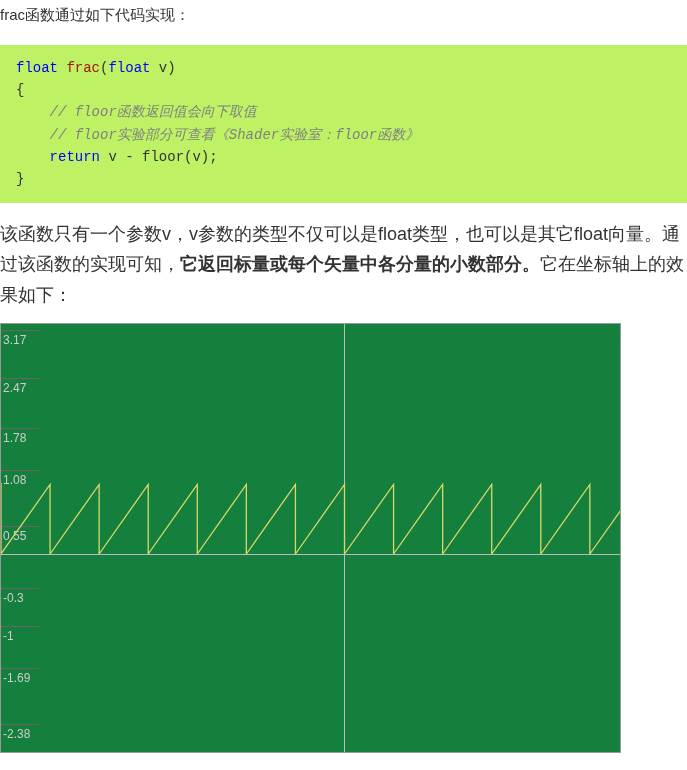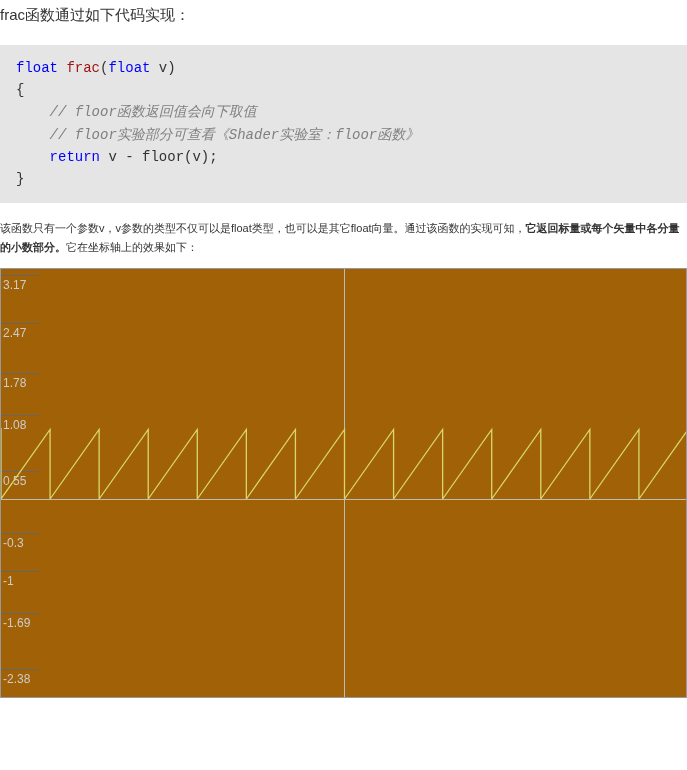--- a/index.html
+++ b/index.html
@@ -9,43 +9,43 @@
       line-height: 1.5;
       color: #333;
       background: #fff;
       width: 687px;
     }
     .intro-text {
       padding: 4px 5px 10px 0;
       font-size: 15px;
     }
     .code-block {
-      background: #e5e5e5;
+      background: #bef264;
       padding: 12px 16px;
       margin: 8px 0 16px 0;
       font-family: Consolas, "Courier New", monospace;
       font-size: 14px;
       line-height: 1.6;
       white-space: pre;
       overflow-x: auto;
     }
     .token-keyword { color: #0000ff; }
     .token-funcname { color: #a31515; }
     .token-comment { color: #808080; font-style: italic; }
     .desc-text {
-      font-size: 11px;
+      font-size: 18px;
       line-height: 1.7;
       margin-bottom: 12px;
     }
     .desc-bold { font-weight: bold; }
     .chart-container {
       position: relative;
-      width: 687px;
+      width: 621px;
       height: 430px;
-      background: #a16207;
+      background: #15803d;
       border: 1px solid #999;
       overflow: hidden;
     }
     .y-label {
       position: absolute;
       left: 0;
       width: 38px;
       text-align: left;
       padding-left: 2px;
       color: #cccccc;

